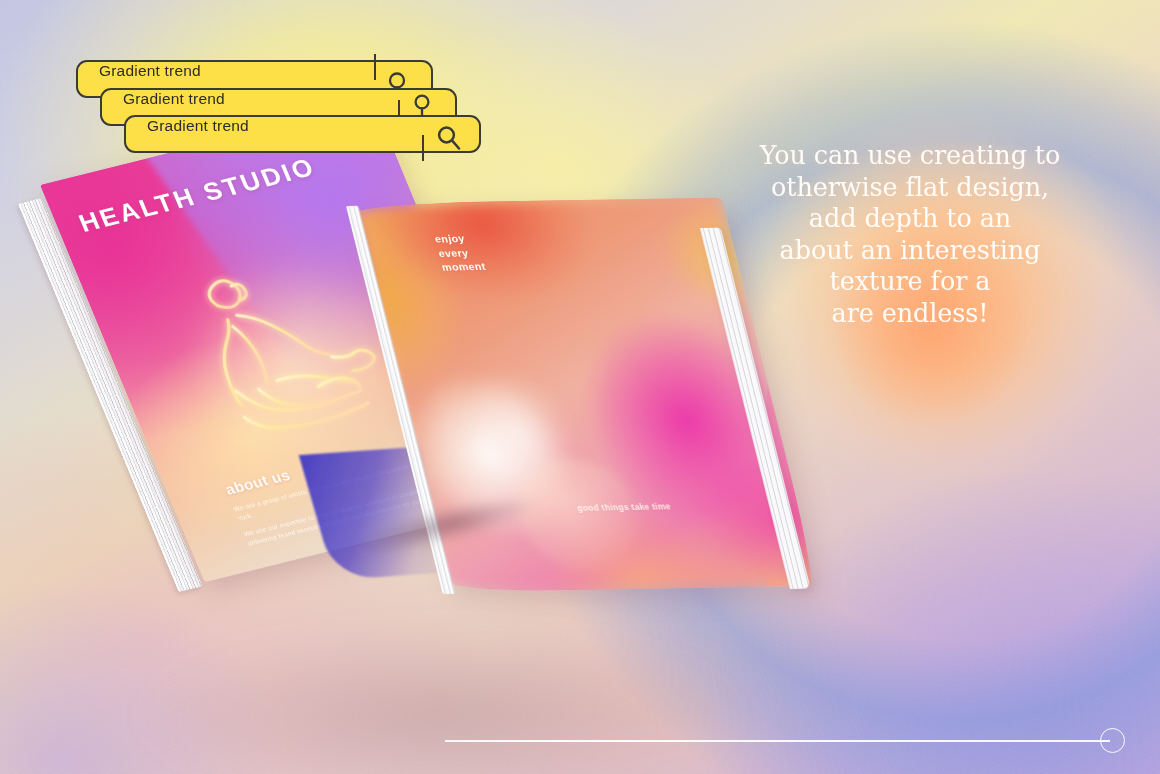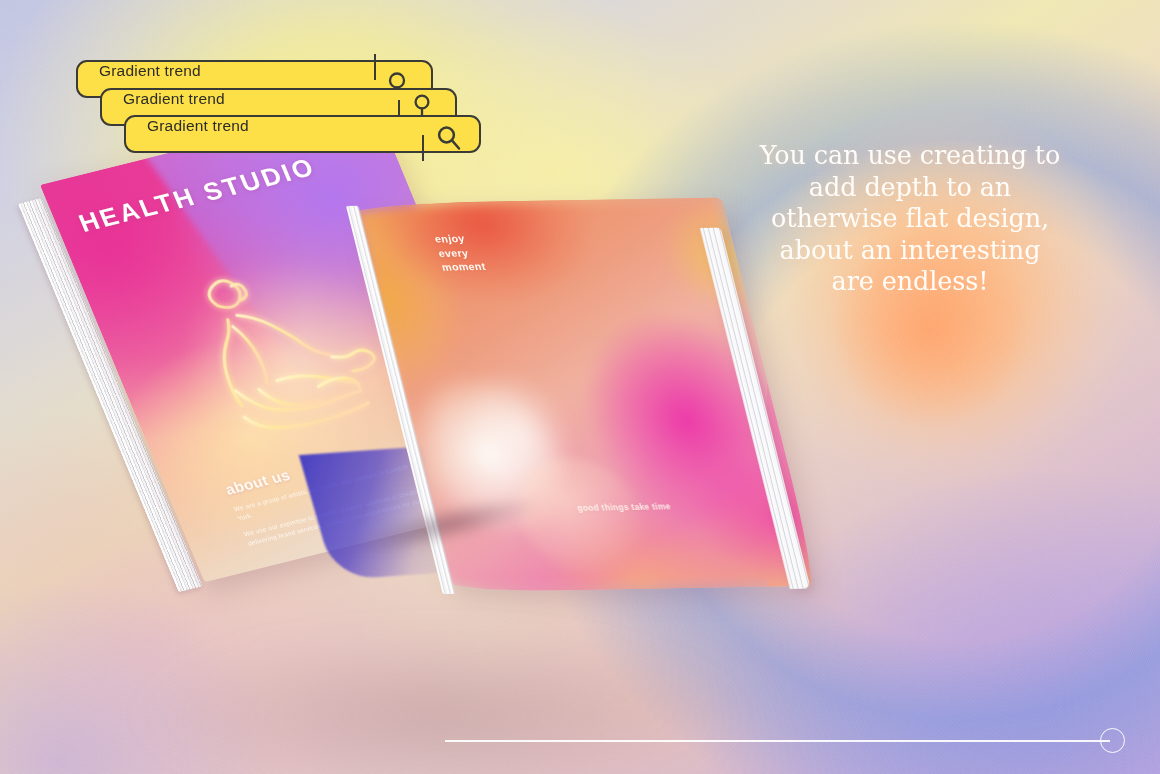--- a/index.html
+++ b/index.html
@@ -463,23 +463,24 @@
     <span class="sb-icon">
       <svg width="30" height="30" viewBox="0 0 30 30" fill="none" stroke="#3a3a36" stroke-width="2.5" stroke-linecap="round">
         <circle cx="12.5" cy="12" r="7.4"></circle>
         <line x1="18.2" y1="17.6" x2="25" y2="25.5"></line>
       </svg>
     </span>
   </div>
 
   <div id="quote">
     <span class="ql">You can use creating to</span>
+    <span class="ql">otherwise flat design,</span>
     <span class="ql">add depth to an</span>
-    <span class="ql">otherwise flat design,</span>
     <span class="ql">about an interesting</span>
+    <span class="ql">texture for a</span>
     <span class="ql">are endless!</span>
   </div>
 
   <div id="slider">
     <div id="slider-track"></div>
     <div id="slider-knob"></div>
   </div>
 
 </div>
 

